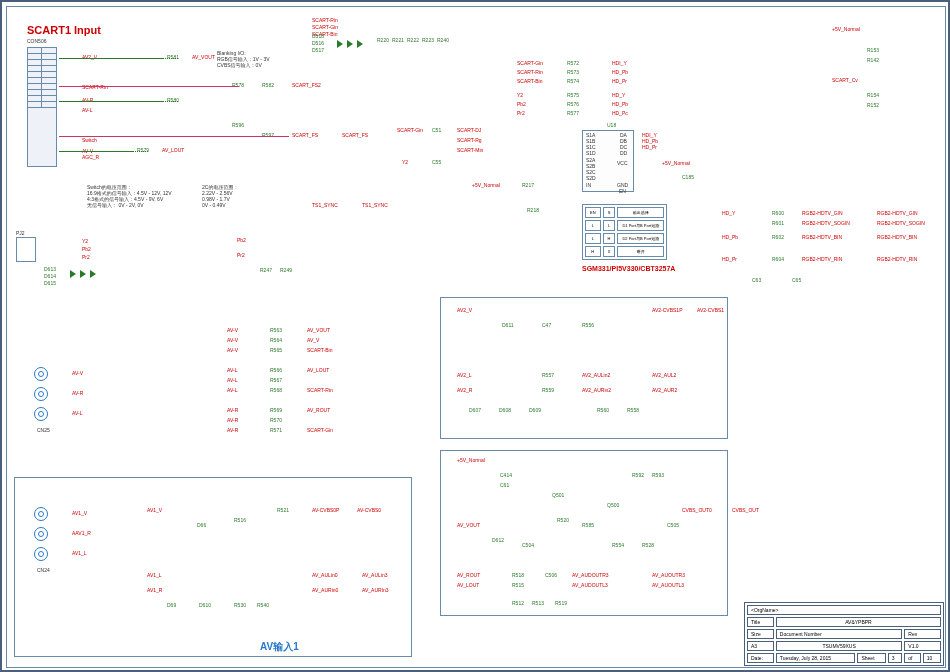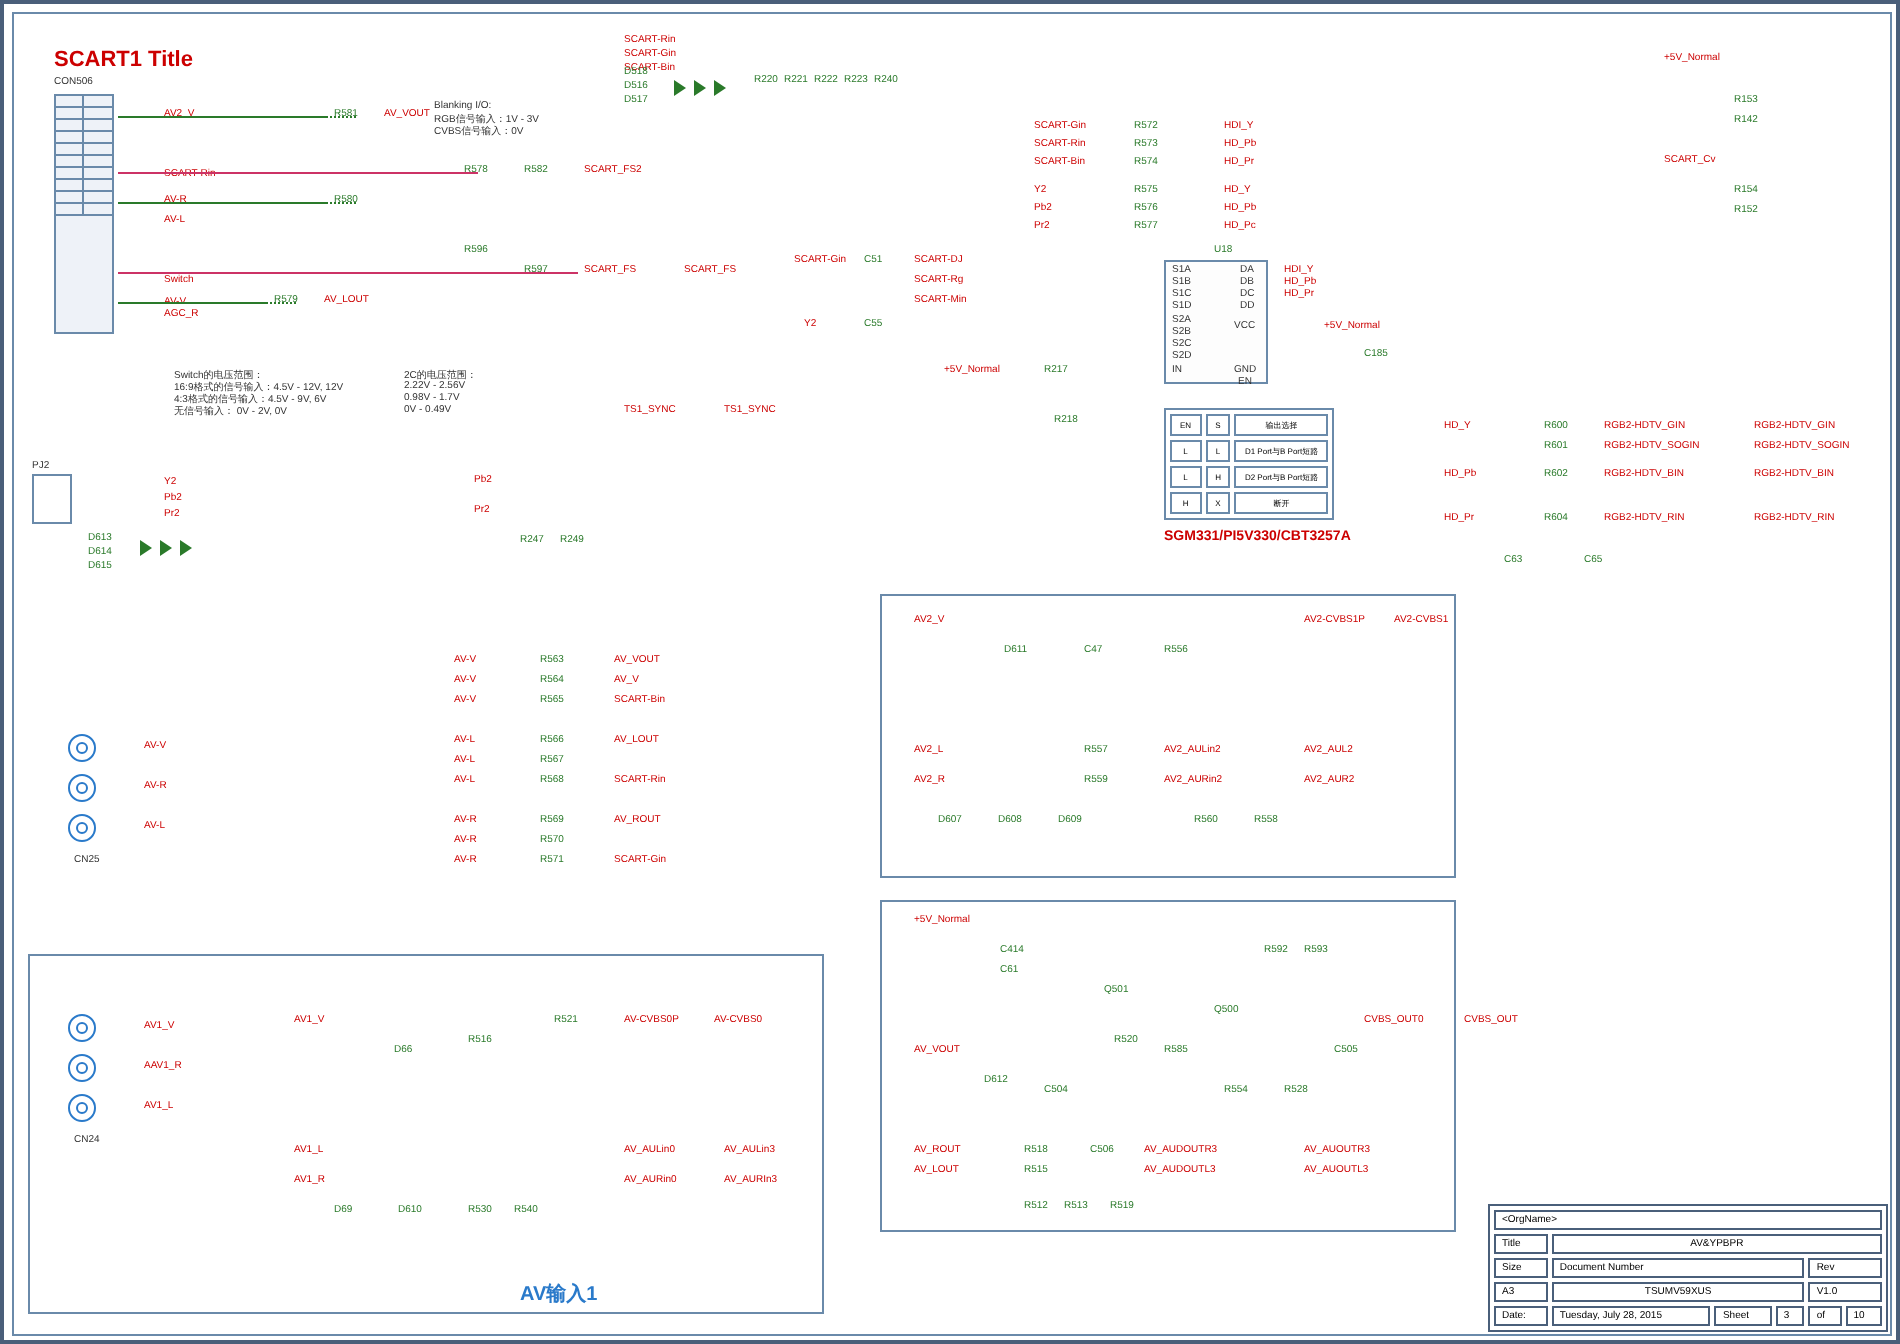--- a/index.html
+++ b/index.html
@@ -138,21 +138,21 @@
   .title-block td {
     border: 1px solid #4a5f7a;
     padding: 1px 3px;
   }
 </style>
 </head>
 <body>
 
 <div class="box" style="top:4px;left:4px;width:940px;height:662px;"></div>
 
-<div class="section-title" style="top:22px;left:25px;">SCART1 Title</div>
+<div class="section-title" style="top:22px;left:25px;">SCART1 Input</div>
 
 <div class="connector" style="top:45px;left:25px;height:120px;">
   <div class="connector-row">
       <div class="connector-pin"></div>
     </div>
   <div class="connector-row">
       <div class="connector-pin"></div>
     </div>
   <div class="connector-row">
       <div class="connector-pin"></div>

